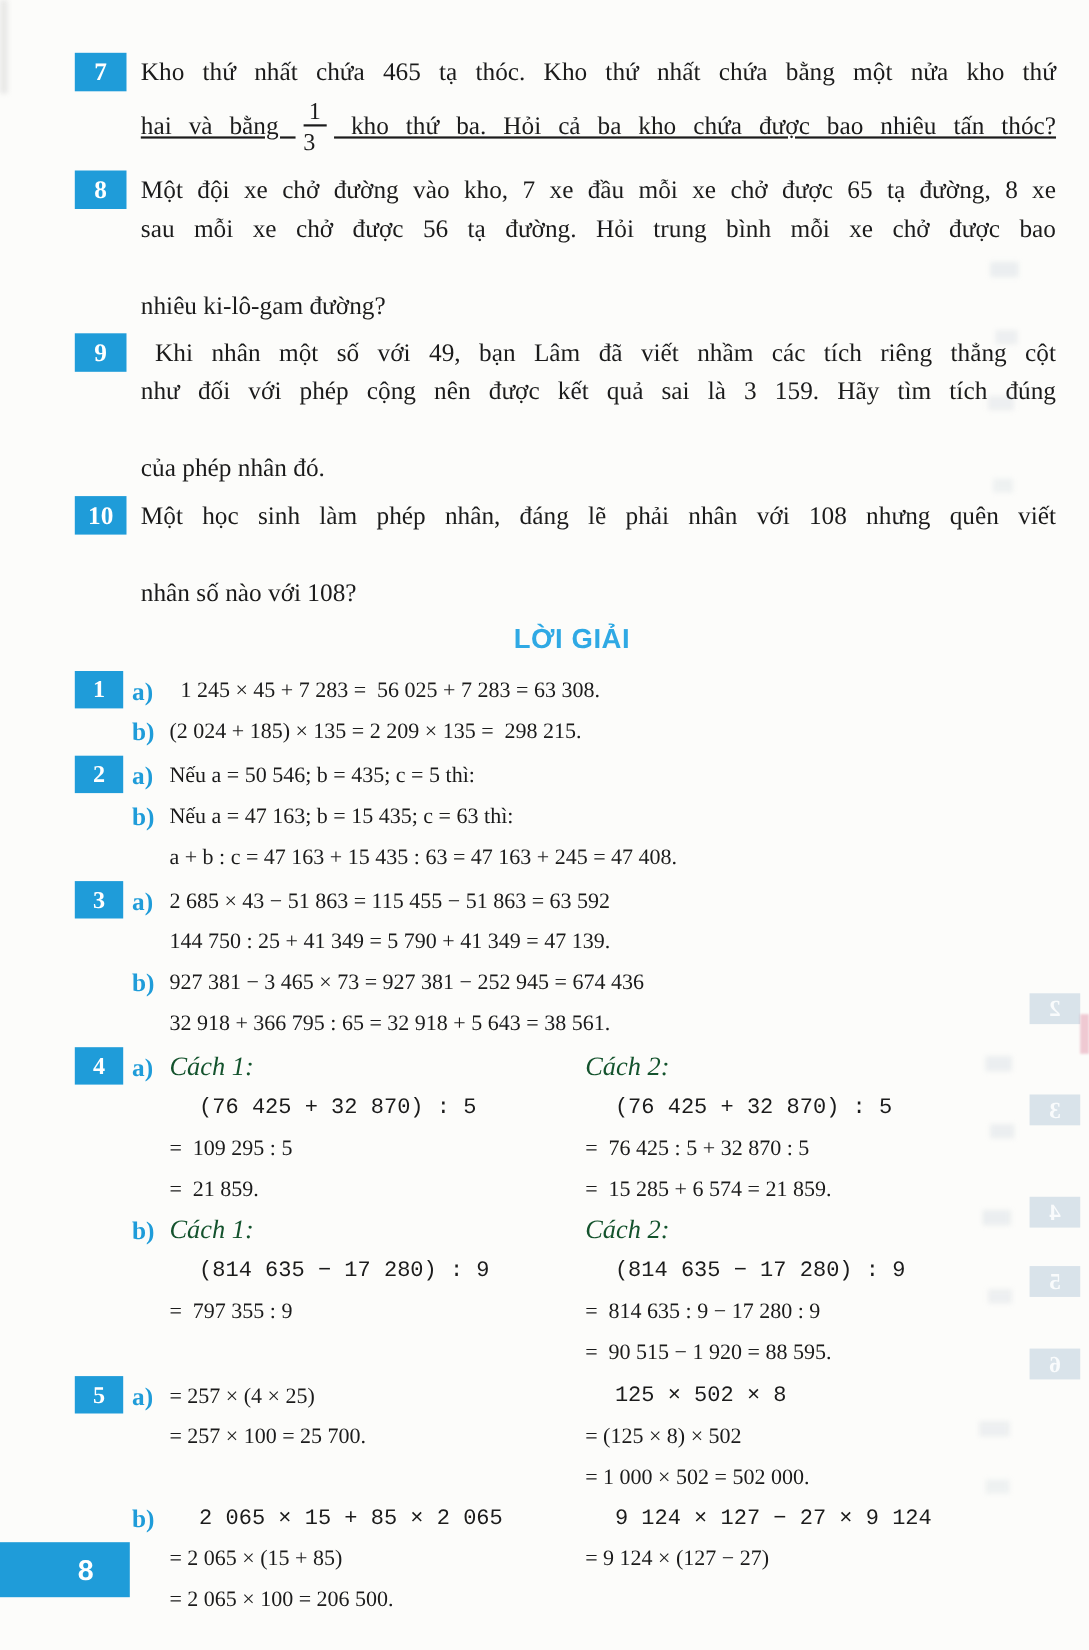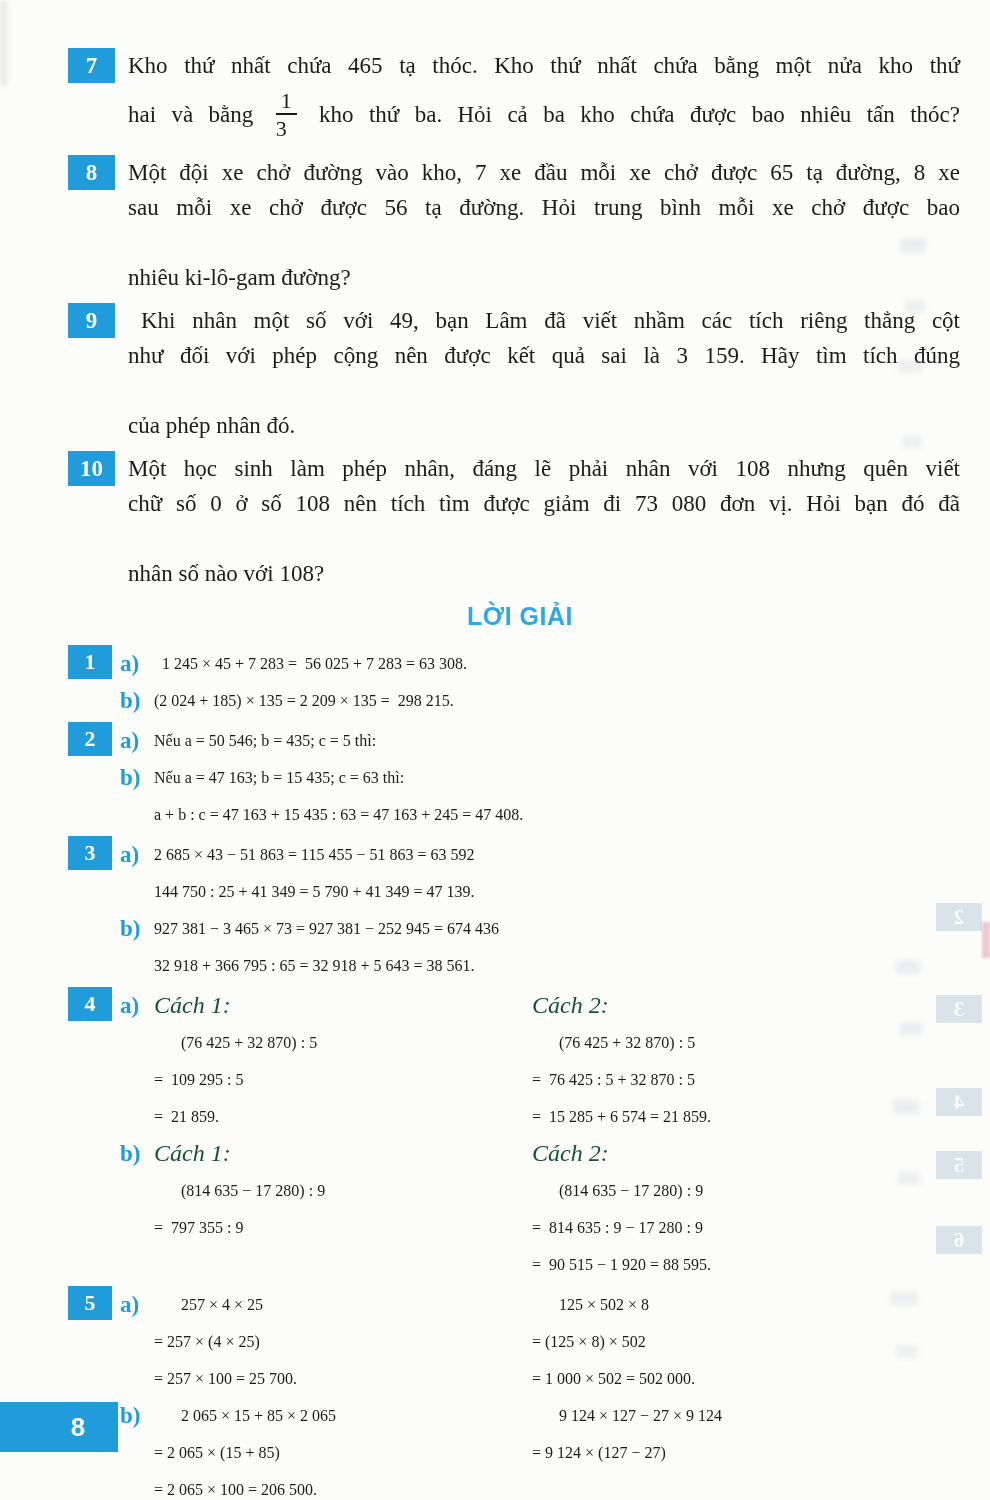--- a/index.html
+++ b/index.html
@@ -15,21 +15,21 @@
   .badge {
     box-sizing:border-box; flex:none; width:47px; height:35px; margin-left:68px;
     background:#1f9cd9; color:#ffffff; font-weight:bold; font-size:23px;
     display:flex; align-items:center; justify-content:center;
     font-family:"Liberation Serif", serif;
   }
   .ptext { margin-left:13px; width:832px; font-size:23px; line-height:35px; }
   .pline { text-align:justify; text-align-last:justify; }
   .pline.noj { text-align-last:left;margin-top:35px; }
   .pline.ind { text-indent:13px; }
-  .pline.tall { line-height:64px; }
+  .pline.tall { line-height:64px;text-decoration:underline; }
   .frac {
     display:inline-block; vertical-align:middle; text-align:center;
     margin:0 7px; line-height:normal; position:relative; top:-2px;
   }
   .frac .num { display:block; border-bottom:2px solid #1b1b1b; padding:0 5px 0; line-height:25px; font-size:22px; }
   .frac .den { display:block; padding-top:1px; line-height:25px; font-size:22px; }
 
   
   .heading {
     text-align:center; padding-left:50px; color:#2fa9e4;
@@ -37,22 +37,22 @@
     font-size:25px; line-height:34px; letter-spacing:0.5px; margin:4px 0 12px;
   }
 
   
   .sitem { display:flex; align-items:flex-start; margin-bottom:3px; }
   .badge2 { width:44px; height:34px; font-size:22px; }
   .srows { flex:1; margin-left:8px; }
   .srow { display:grid; grid-template-columns:34px 1fr; }
   .srow.twocol { grid-template-columns:34px 378px 1fr; }
   .slabel { color:#1f9cd9; font-weight:bold; font-size:23px; line-height:37px; }
-  .sline { font-size:16px; line-height:37px; white-space:pre-wrap; }
-  .sline.ind { padding-left:27px; }
+  .sline { font-size:20px; line-height:37px; white-space:pre-wrap; }
+  .sline.ind { padding-left:27px;font-family:Liberation Mono, monospace; }
   .coltitle { color:#14532d; font-style:italic; font-size:24px; line-height:37px; }
 
   
   .page-num {
     position:absolute; left:0; top:1402px; width:118px; height:50px;
     background:#1f9cd9; color:#fff; display:flex; align-items:center;
     justify-content:center; padding-left:38px; box-sizing:border-box;
     font-family:"Liberation Sans", sans-serif; font-weight:bold; font-size:26px;
   }
 
@@ -92,21 +92,20 @@
           <div class="ptext">
             <div class="pline ind">Khi nhân một số với 49, bạn Lâm đã viết nhầm các tích riêng thẳng cột</div>
             <div class="pline">như đối với phép cộng nên được kết quả sai là 3 159. Hãy tìm tích đúng</div>
             <div class="pline noj">của phép nhân đó.</div>
           </div>
         </div>
         <div class="problem">
           <div class="badge">10</div>
           <div class="ptext">
             <div class="pline">Một học sinh làm phép nhân, đáng lẽ phải nhân với 108 nhưng quên viết</div>
-            <div class="pline">chữ số 0 ở số 108 nên tích tìm được giảm đi 73 080 đơn vị. Hỏi bạn đó đã</div>
             <div class="pline noj">nhân số nào với 108?</div>
           </div>
         </div>
       </div>
     <div class="heading">LỜI GIẢI</div>
     <div id="solutions">
         <div class="sitem">
           <div class="badge badge2">1</div>
           <div class="srows">
             <div class="srow">
@@ -193,21 +192,20 @@
               </div>
             </div>
           </div>
         </div>
         <div class="sitem">
           <div class="badge badge2">5</div>
           <div class="srows">
             <div class="srow twocol">
               <div class="slabel">a)</div>
               <div class="scol">
-                <div class="sline ind">257 × 4 × 25</div>
                 <div class="sline">= 257 × (4 × 25)</div>
                 <div class="sline">= 257 × 100 = 25 700.</div>
               </div>
               <div class="scol">
                 <div class="sline ind">125 × 502 × 8</div>
                 <div class="sline">= (125 × 8) × 502</div>
                 <div class="sline">= 1 000 × 502 = 502 000.</div>
               </div>
             </div>
             <div class="srow twocol">

